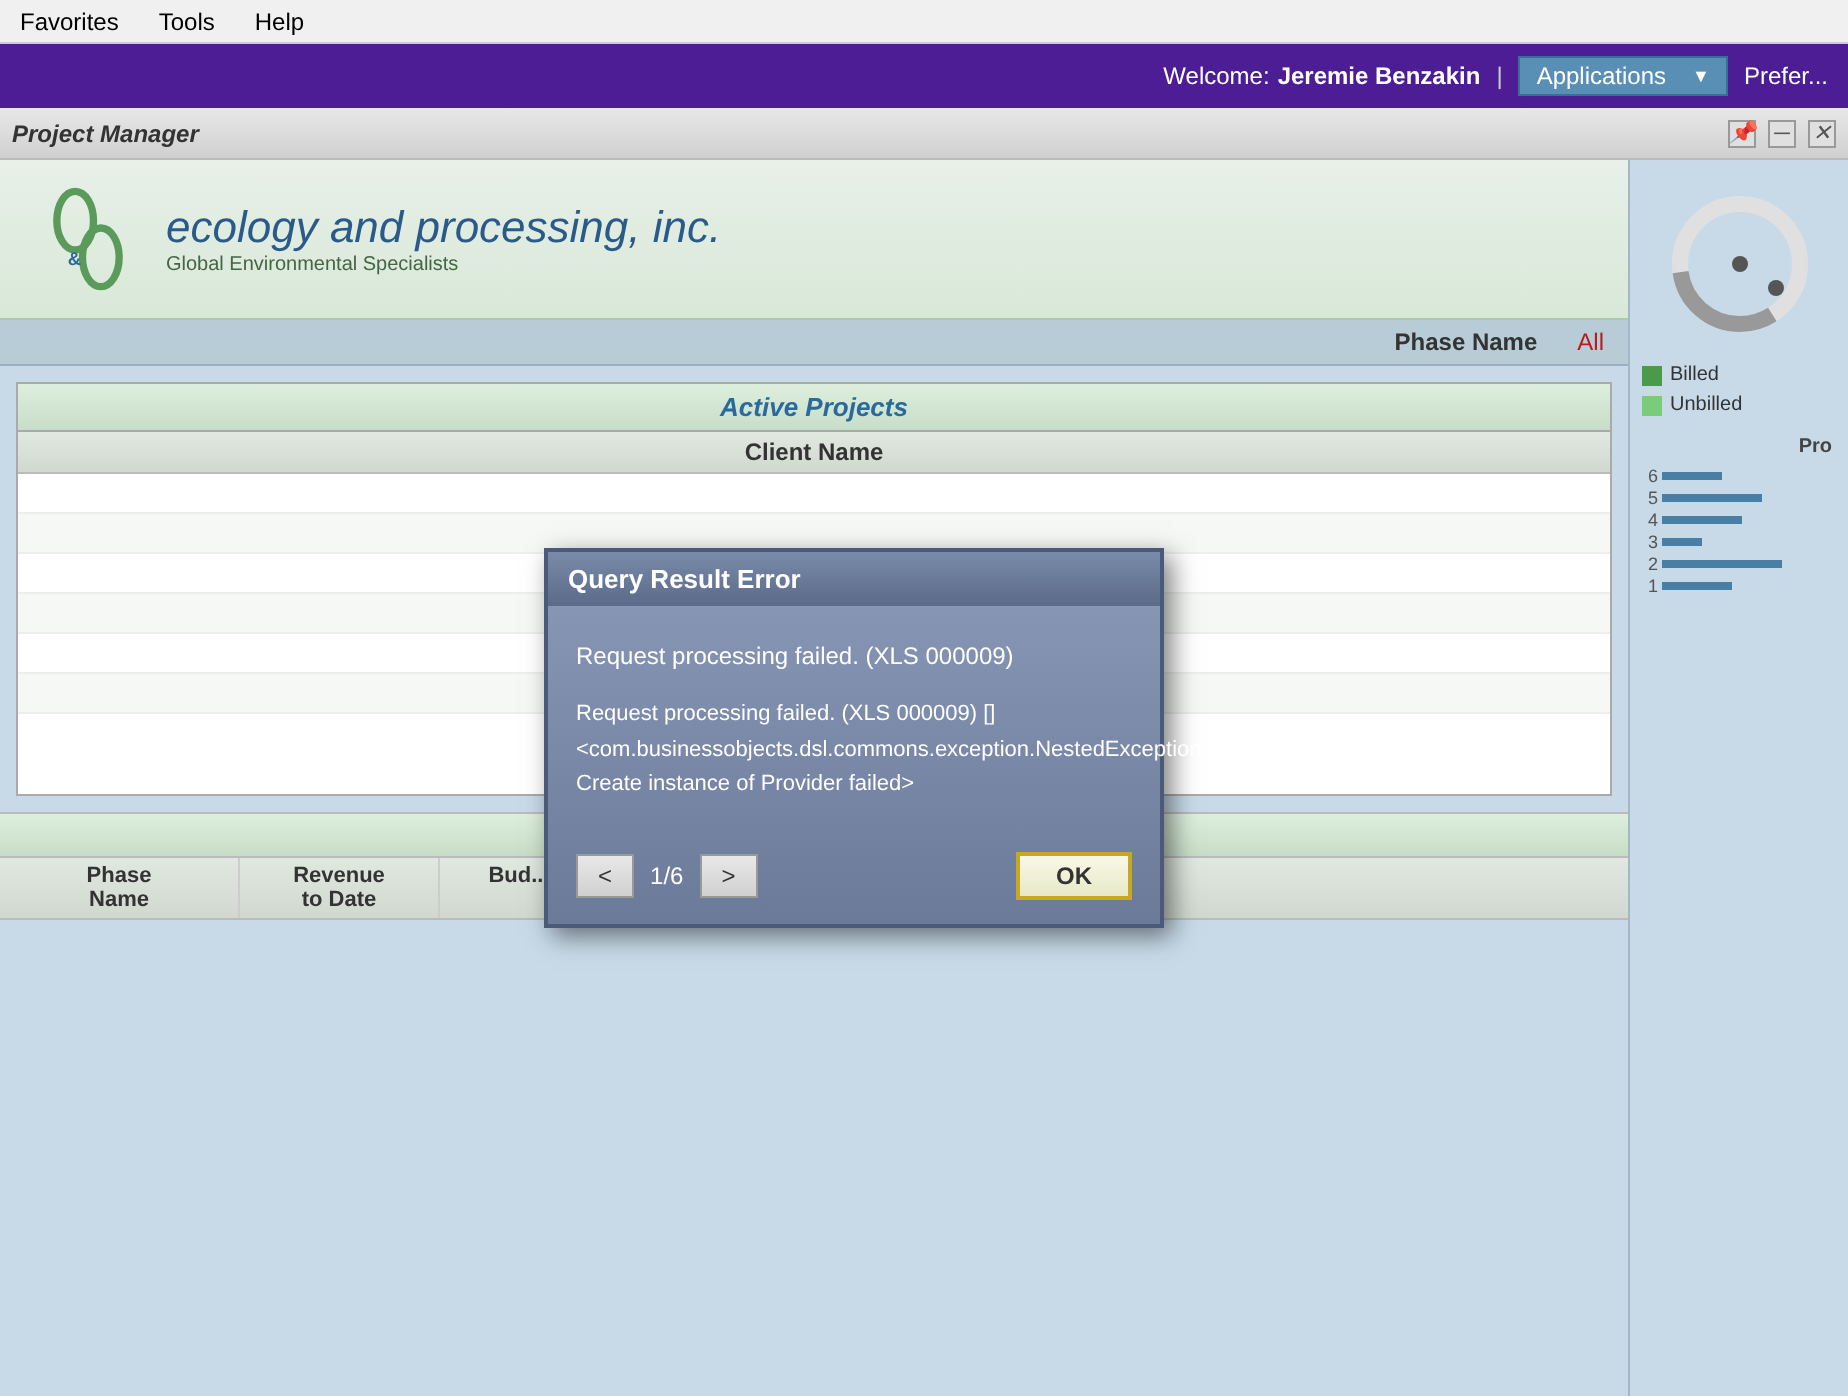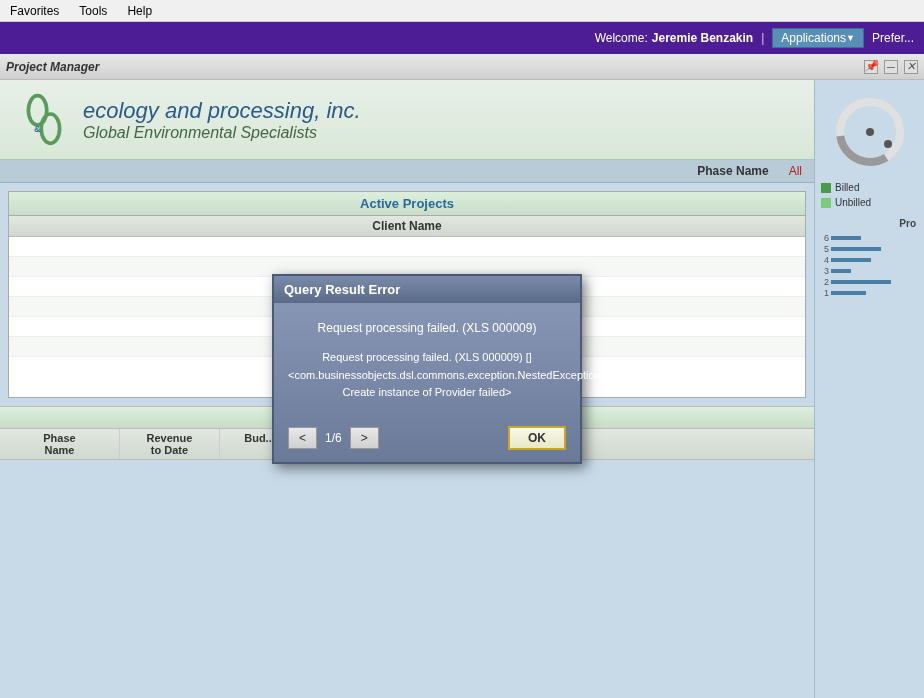--- a/index.html
+++ b/index.html
@@ -45,21 +45,21 @@
     .header-bar .separator { color: #ccc; margin-right: 8px; }
     .applications-btn {
       background: #5a8fb5;
       border: 1px solid #3a6f95;
       color: #fff;
       padding: 2px 8px;
       cursor: pointer;
       font-size: 12px;
       display: flex;
       align-items: center;
-      gap: 0;
+      gap: 13px;
       margin-right: 8px;
     }
     .applications-btn .arrow { font-size: 9px; }
     .preferences-btn {
       color: #fff;
       font-size: 12px;
       cursor: pointer;
     }
 
     
@@ -124,23 +124,22 @@
       justify-content: center;
     }
     .logo-svg { width: 50px; height: 55px; }
     .company-text h1 {
       font-size: 22px;
       color: #2a5a8a;
       font-weight: normal;
       font-style: italic;
     }
     .company-text p {
-      font-size: 16px;
+      font-size: 10px;
       color: #446644;
-      font-style: italic;
     }
 
     
     .phase-bar {
       background: #b8ccd8;
       padding: 4px 12px;
       display: flex;
       align-items: center;
       justify-content: flex-end;
       gap: 20px;
@@ -156,20 +155,21 @@
       border: 1px solid #aaa;
     }
     .active-projects-title {
       background: linear-gradient(to bottom, #ddeedd, #c8ddc8);
       text-align: center;
       padding: 4px;
       font-size: 13px;
       color: #2a6a9a;
       font-weight: bold;
       border-bottom: 1px solid #aaa;
+      font-style: italic;
     }
     .table-header {
       background: linear-gradient(to bottom, #e0e8e0, #d0d8d0);
       padding: 3px 8px;
       font-size: 12px;
       font-weight: bold;
       color: #333;
       border-bottom: 1px solid #bbb;
       text-align: center;
     }
@@ -301,21 +301,20 @@
     .dialog-title {
       font-size: 13px;
       font-weight: bold;
       color: #fff;
     }
     .dialog-body {
       padding: 16px 14px;
       color: #fff;
       font-size: 12px;
       line-height: 1.5;
-      text-align: center;
     }
     .dialog-message-primary {
       margin-bottom: 12px;
       font-size: 12px;
     }
     .dialog-message-secondary {
       font-size: 11px;
       line-height: 1.6;
     }
     .dialog-footer {

